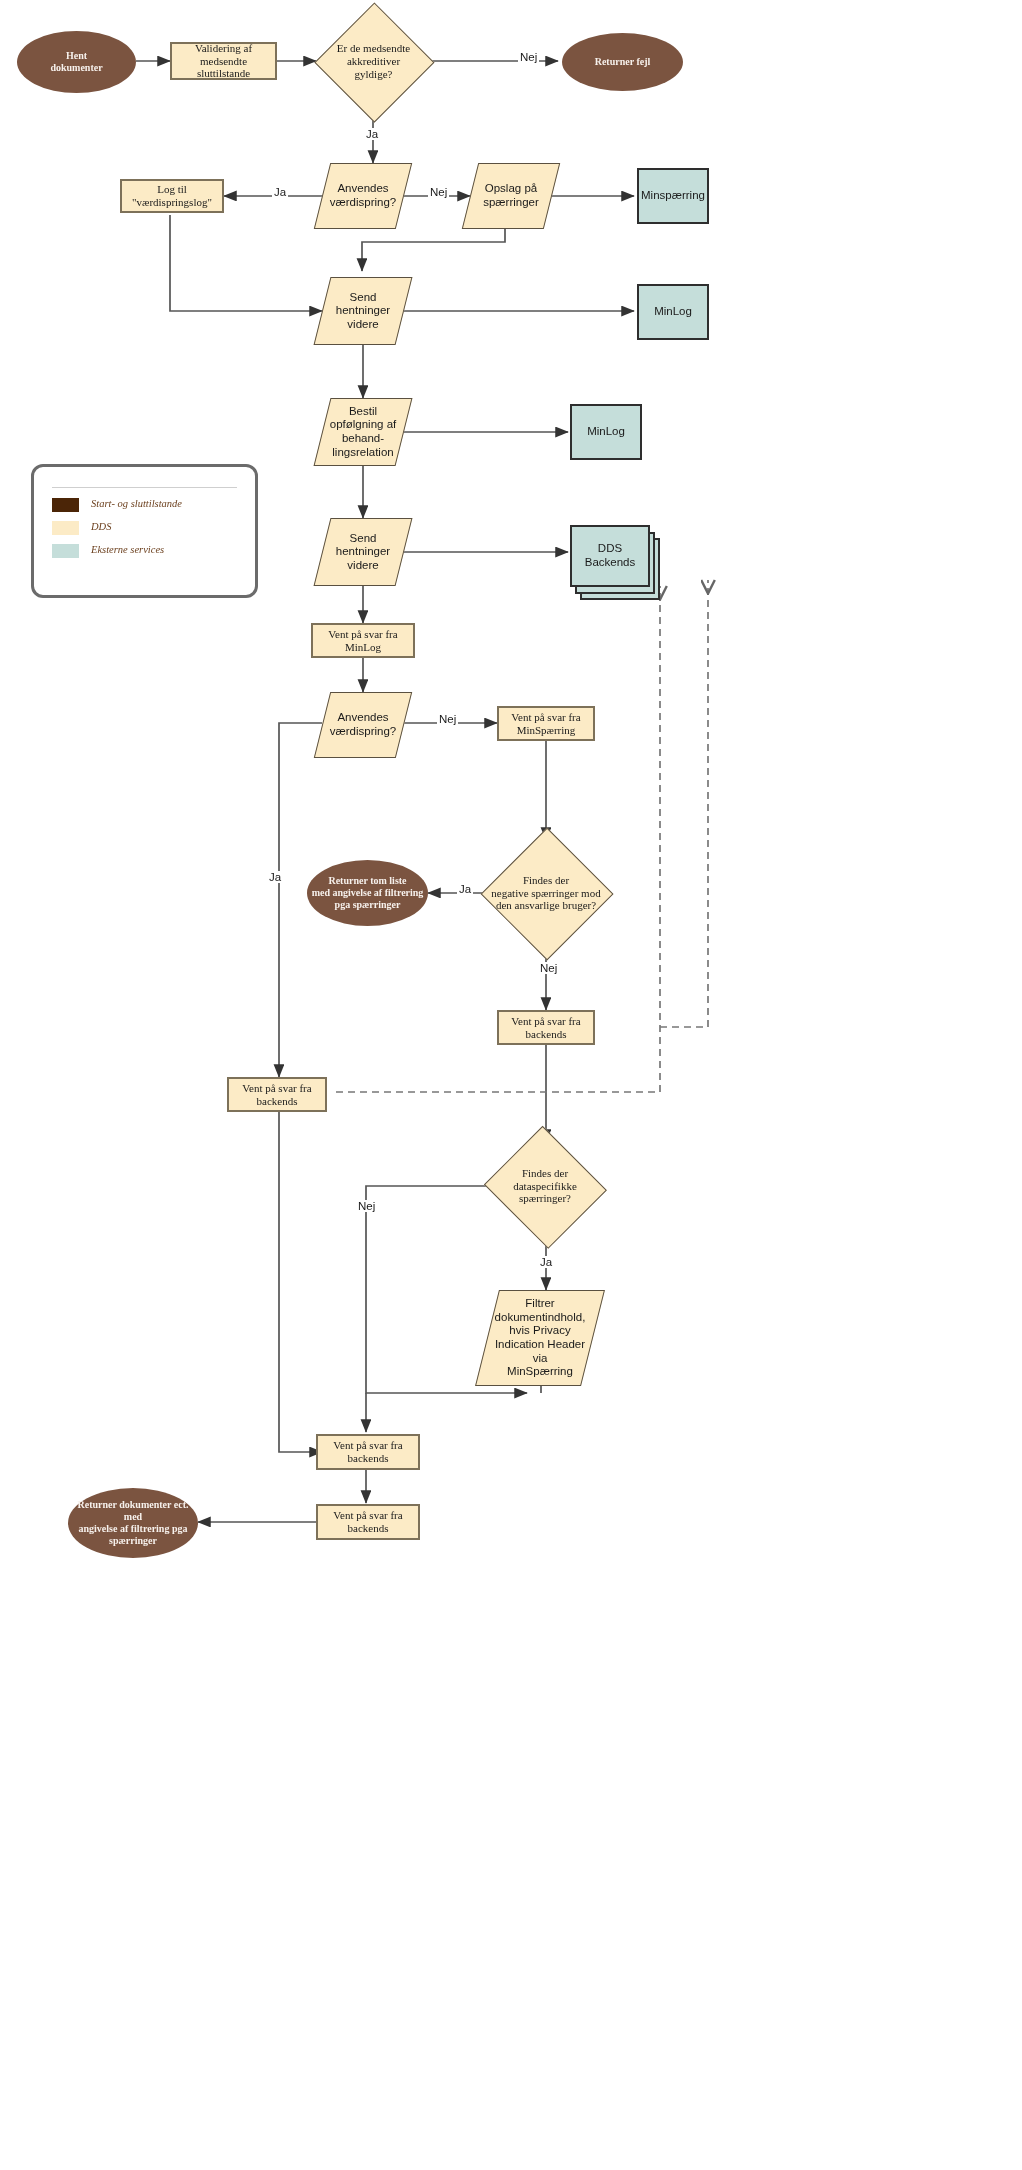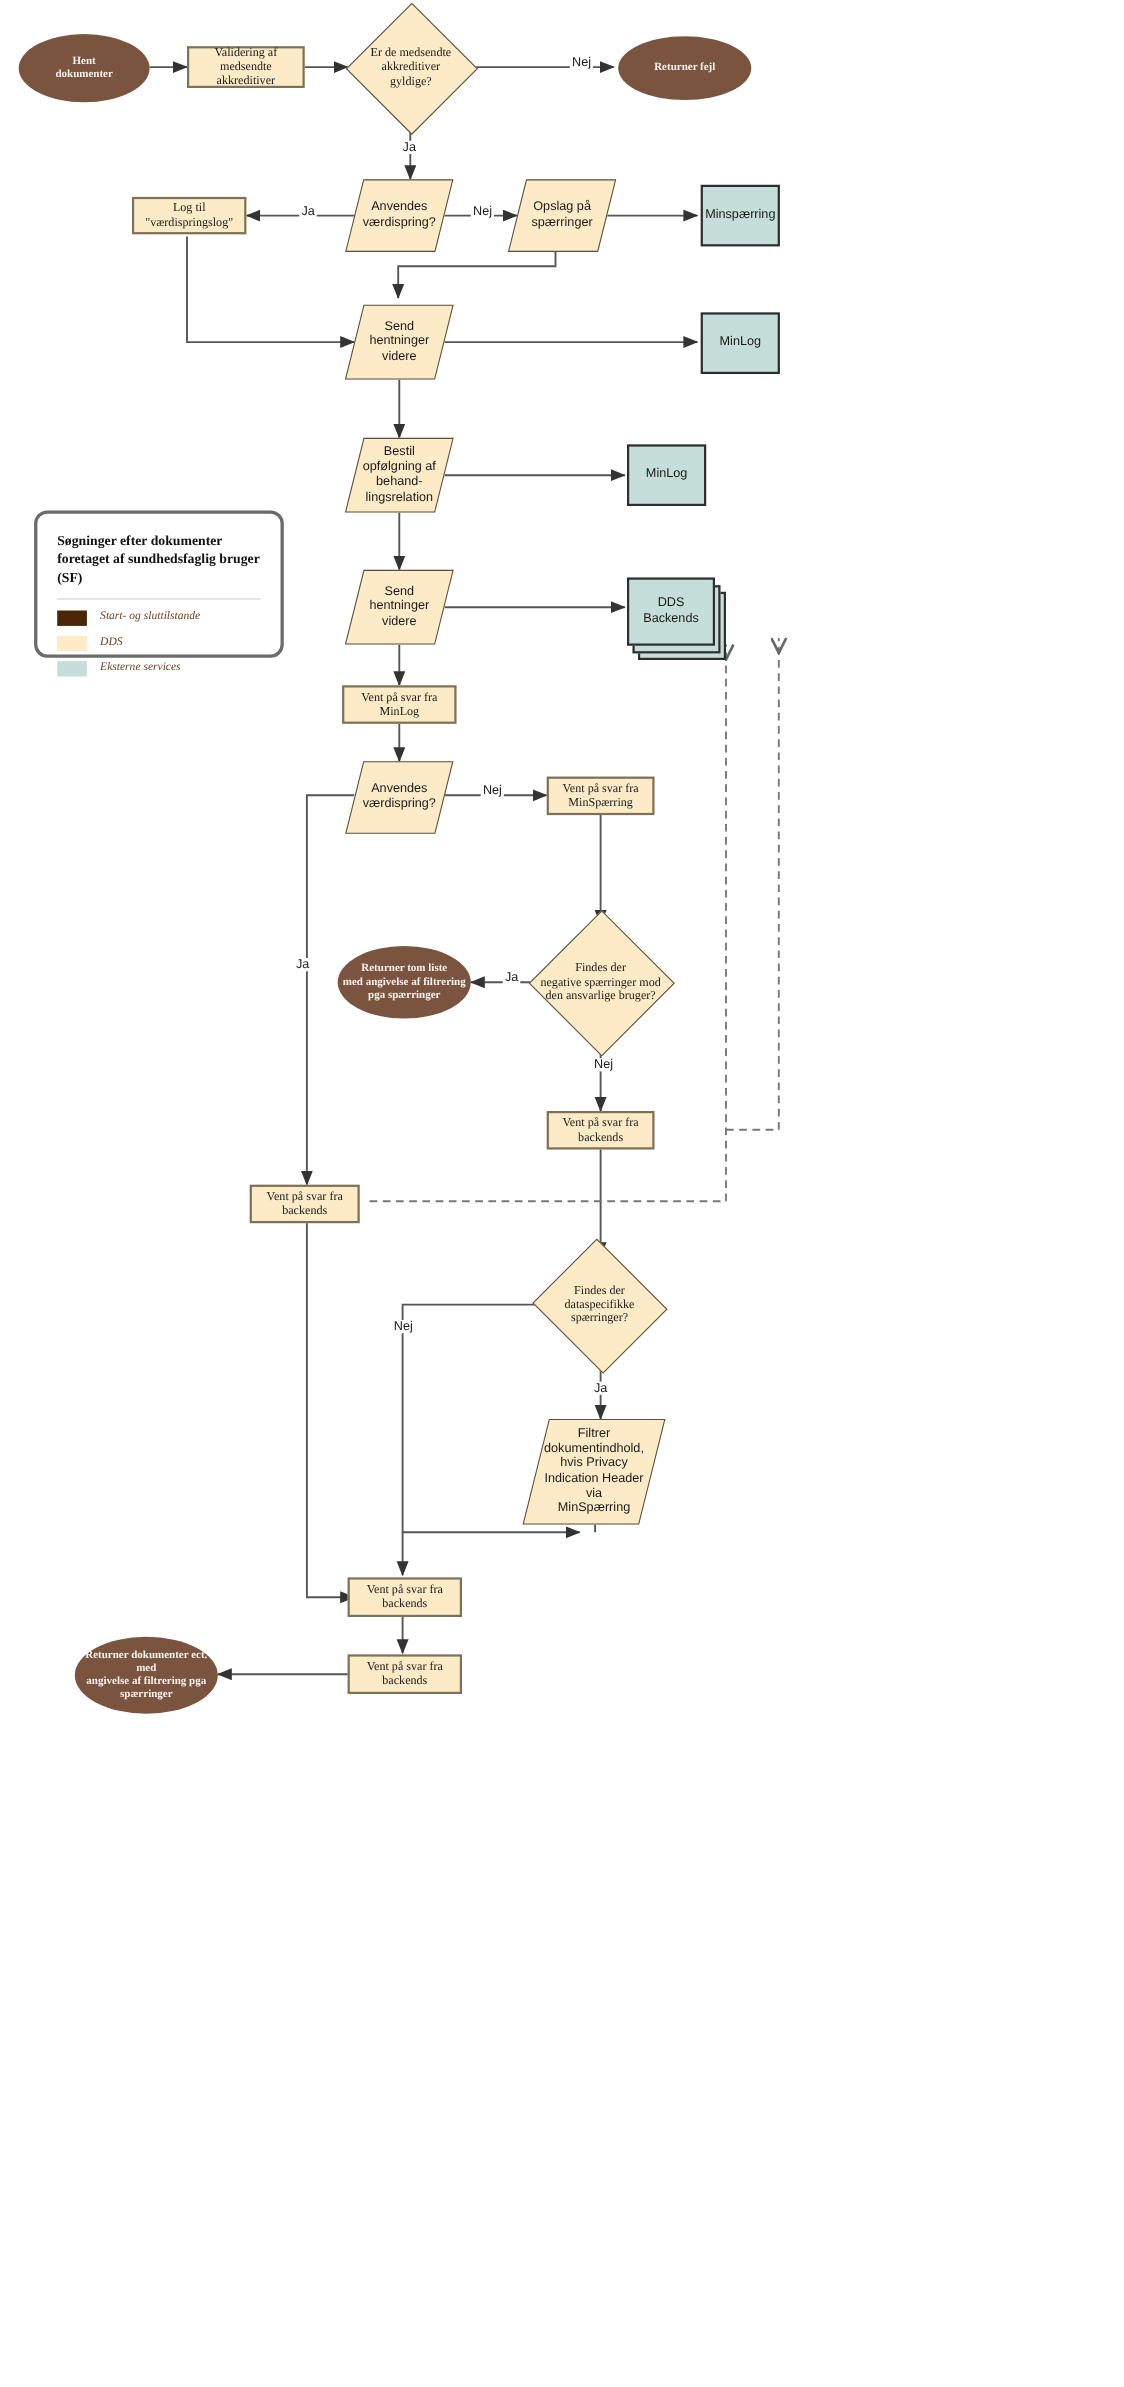--- a/index.html
+++ b/index.html
@@ -228,21 +228,21 @@
     </g>
   </svg>
 
   <div class="node terminator" style="left:17px; top:31px; width:119px; height:62px;">
     <span class="lbl">Hent
 dokumenter</span>
   </div>
 
   <div class="node process" style="left:170px; top:42px; width:107px; height:38px;">
     <span class="lbl">Validering af medsendte
-akkreditiver</span>
+sluttilstande</span>
   </div>
 
   <div class="node diamond" style="left:316px; top:4px; width:115px; height:115px;">
     <span class="dia-bg"></span>
     <span class="lbl">Er de medsendte
 akkreditiver
 gyldige?</span>
   </div>
 
   <div class="node terminator" style="left:562px; top:33px; width:121px; height:58px;justify-content:flex-end;">
@@ -383,21 +383,20 @@
   <div class="edge-label" style="left:272px; top:186px;">Ja</div>
   <div class="edge-label" style="left:428px; top:186px;">Nej</div>
   <div class="edge-label" style="left:437px; top:713px;">Nej</div>
   <div class="edge-label" style="left:267px; top:871px;">Ja</div>
   <div class="edge-label" style="left:457px; top:883px;">Ja</div>
   <div class="edge-label" style="left:538px; top:962px;">Nej</div>
   <div class="edge-label" style="left:356px; top:1200px;">Nej</div>
   <div class="edge-label" style="left:538px; top:1256px;">Ja</div>
 
   <div class="legend" style="left:31px; top:464px; width:227px; height:134px;">
-    <div class="legend-title">Søgninger efter dokumenter foretaget af sundhedsfaglig bruger (SF)</div>
     <div class="legend-rule"></div>
     <div class="legend-row">
       <span class="legend-swatch" style="background:#4B2507;"></span>
       <span class="legend-text">Start- og sluttilstande</span>
     </div>
     <div class="legend-row">
       <span class="legend-swatch" style="background:#FCEBC6;"></span>
       <span class="legend-text">DDS</span>
     </div>
     <div class="legend-row">

